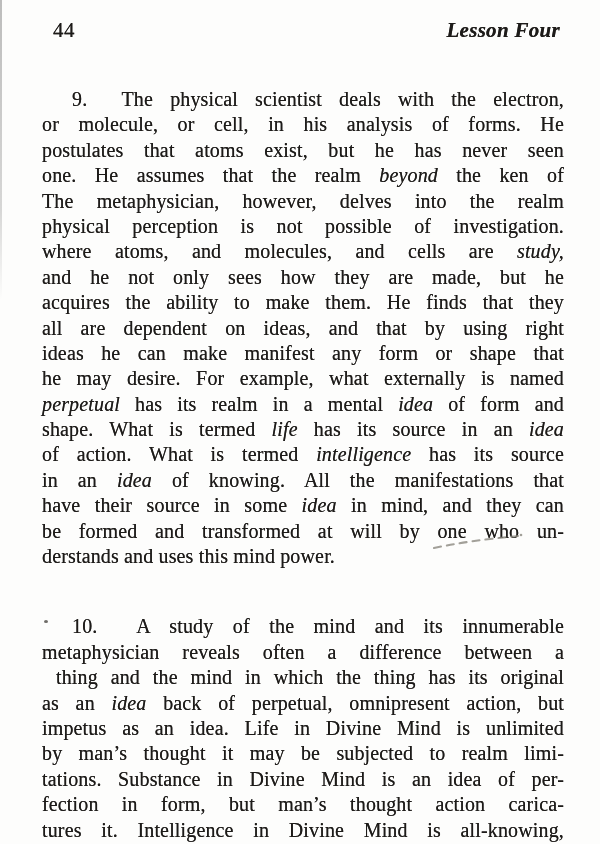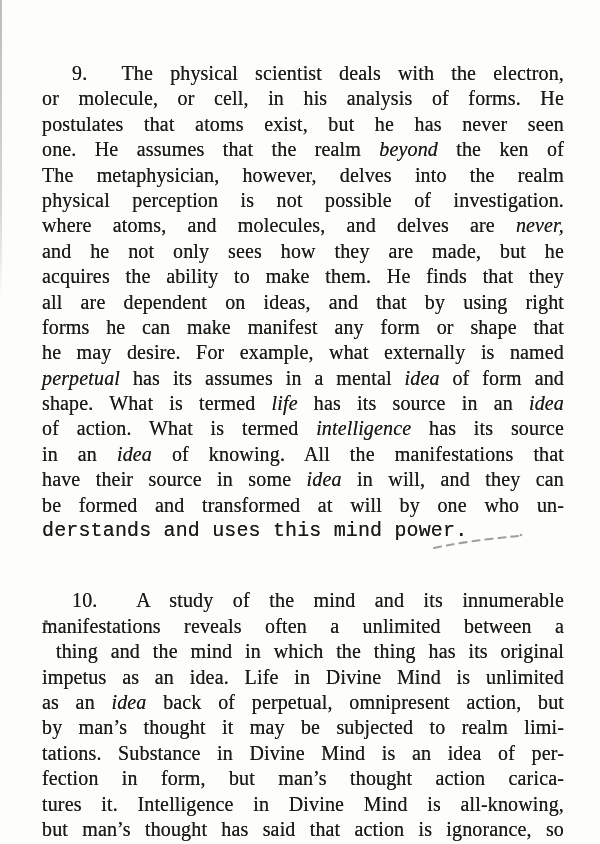--- a/index.html
+++ b/index.html
@@ -54,21 +54,21 @@
     height: 25.4px;
     text-align: justify;
     text-align-last: justify;
     letter-spacing: .15px;
     text-shadow: 0 0 .6px rgba(25,22,20,.8);
     white-space: nowrap; 
   }
   .line { white-space: normal; }
   .line.indent { text-indent: 30px; }
   .line.shift { text-indent: 14px; }
-  .line.flush { text-align: left; text-align-last: left; font-family: Liberation Mono, monospace; }
+  .line.flush { text-align: left; text-align-last: left; }
   .line i { }
   
   .pencil-mark {
     position: absolute;
     left: 428px; top: 530px;
     width: 100px; height: 24px;
     pointer-events: none;
   }
   
   .ink-speck {
@@ -79,49 +79,53 @@
     background: #55524e;
     opacity: .85;
   }
 </style>
 </head>
 <body>
 
 <div class="page">
   <div class="scan-edge"></div>
 
+  <header class="running-head">
+    <span class="page-num">44</span>
+    <span class="head-title">Lesson Four</span>
+  </header>
 
   <main class="text-block">
       <div class="para">
         <div class="line indent"><span>9.&nbsp;&nbsp;The physical scientist deals with the electron,</span></div>
         <div class="line"><span>or molecule, or cell, in his analysis of forms. He</span></div>
         <div class="line"><span>postulates that atoms exist, but he has never seen</span></div>
         <div class="line"><span>one. He assumes that the realm </span><i>beyond</i><span> the ken of</span></div>
         <div class="line"><span>The metaphysician, however, delves into the realm</span></div>
         <div class="line"><span>physical perception is not possible of investigation.</span></div>
-        <div class="line"><span>where atoms, and molecules, and delves are </span><i>never,</i></div>
+        <div class="line"><span>where atoms, and molecules, and cells are </span><i>study,</i></div>
         <div class="line"><span>and he not only sees how they are made, but he</span></div>
         <div class="line"><span>acquires the ability to make them. He finds that they</span></div>
         <div class="line"><span>all are dependent on ideas, and that by using right</span></div>
-        <div class="line"><span>forms he can make manifest any form or shape that</span></div>
+        <div class="line"><span>ideas he can make manifest any form or shape that</span></div>
         <div class="line"><span>he may desire. For example, what externally is named</span></div>
-        <div class="line"><i>perpetual</i><span> has its assumes in a mental </span><i>idea</i><span> of form and</span></div>
+        <div class="line"><i>perpetual</i><span> has its realm in a mental </span><i>idea</i><span> of form and</span></div>
         <div class="line"><span>shape. What is termed </span><i>life</i><span> has its source in an </span><i>idea</i></div>
         <div class="line"><span>of action. What is termed </span><i>intelligence</i><span> has its source</span></div>
         <div class="line"><span>in an </span><i>idea</i><span> of knowing. All the manifestations that</span></div>
-        <div class="line"><span>have their source in some </span><i>idea</i><span> in will, and they can</span></div>
+        <div class="line"><span>have their source in some </span><i>idea</i><span> in mind, and they can</span></div>
         <div class="line"><span>be formed and transformed at will by one who un-</span></div>
         <div class="line flush"><span>derstands and uses this mind power.</span></div>
       </div>
       <div class="para">
         <div class="line indent"><span>10.&nbsp;&nbsp;A study of the mind and its innumerable</span></div>
-        <div class="line"><span>manifestations reveals often a unlimited between a</span></div>
+        <div class="line"><span>metaphysician reveals often a difference between a</span></div>
         <div class="line shift"><span>thing and the mind in which the thing has its original</span></div>
+        <div class="line"><span>as an </span><i>idea</i><span> back of perpetual, omnipresent action, but</span></div>
         <div class="line"><span>impetus as an idea. Life in Divine Mind is unlimited</span></div>
-        <div class="line"><span>as an </span><i>idea</i><span> back of perpetual, omnipresent action, but</span></div>
         <div class="line"><span>by man’s thought it may be subjected to realm limi-</span></div>
         <div class="line"><span>tations. Substance in Divine Mind is an idea of per-</span></div>
         <div class="line"><span>fection in form, but man’s thought action carica-</span></div>
         <div class="line"><span>tures it. Intelligence in Divine Mind is all-knowing,</span></div>
         <div class="line"><span>but man’s thought has said that action is ignorance, so</span></div>
       </div>
     </main>
 
   <svg class="pencil-mark" viewBox="0 0 100 24" aria-hidden="true">
     <path d="M 6 18 Q 35 12 62 9 T 90 6" fill="none" stroke="#8b8880" stroke-width="2.1" stroke-dasharray="7 6" stroke-linecap="round" opacity="0.8"></path>

